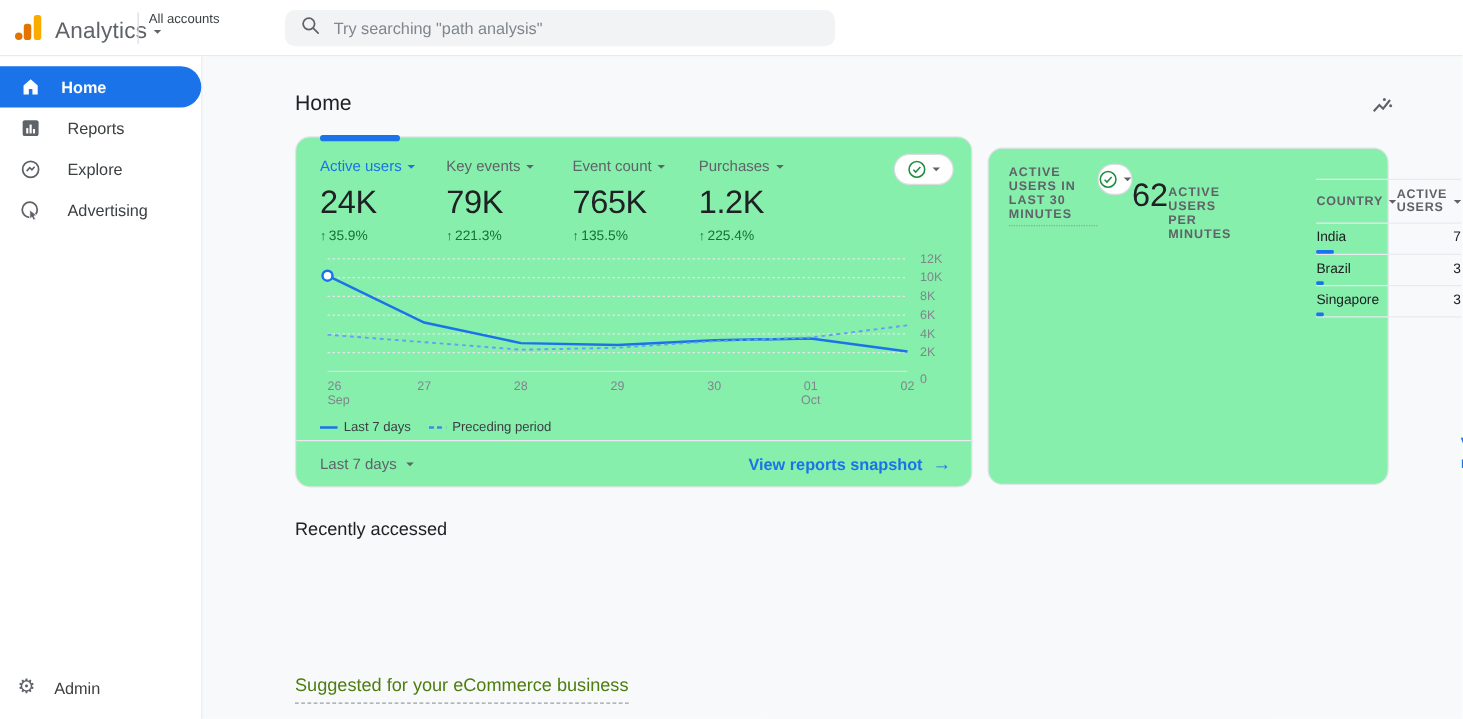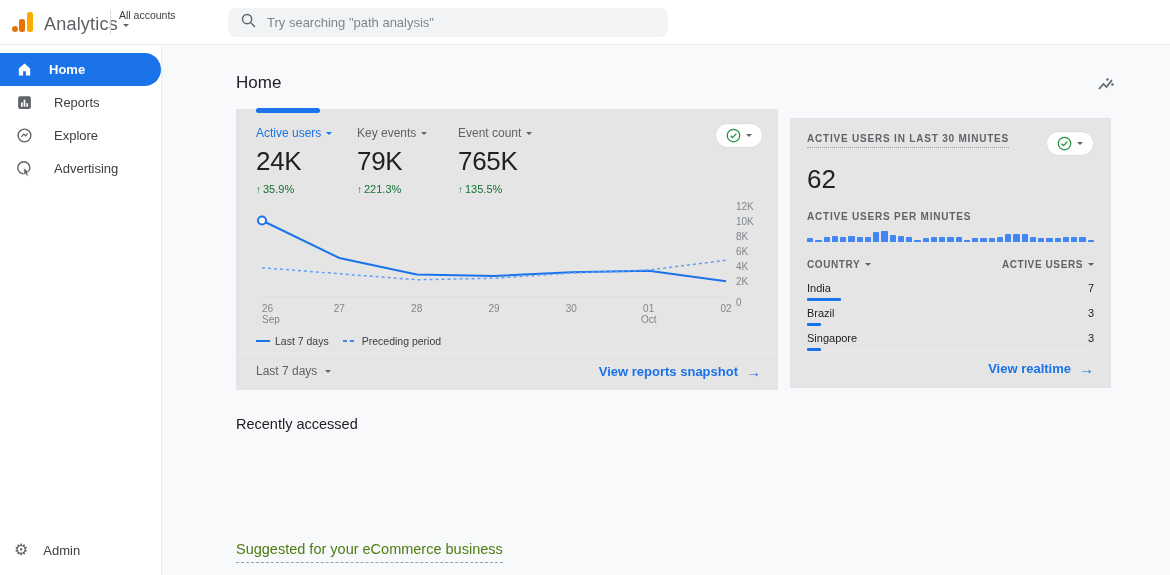--- a/index.html
+++ b/index.html
@@ -39,23 +39,23 @@
     padding-left:14px; height:30px; font-size:13px; color:#3c4043; cursor:pointer; width:100%; }
   .gear { font-size:16px; color:#5f6368; line-height:1; }
 
   
   .main { position:absolute; left:162px; top:45px; width:1008px; height:530px;
     background:#f8f9fa; }
   .page-title { position:absolute; left:74px; top:28px; font-size:17px; color:#202124; }
   .insights-btn { position:absolute; right:52px; top:28px; width:24px; height:24px;
     display:flex; align-items:center; justify-content:center; cursor:pointer; }
 
-  .card { position:absolute; background:#e5e5e5; border:1px solid #e0e3e7; border-radius:0; }
+  .card { position:absolute; background:#86efac; border:1px solid #e0e3e7; border-radius:12px; }
   .overview-card { left:74px; top:64px; width:542px; height:281px; }
-  .realtime-card { left:628px; top:73px; width:321px; height:270px; display:flex; flex-direction:column; padding:14px 16px 10px; }
+  .realtime-card { left:628px; top:73px; width:321px; height:270px; display:flex; flex-direction:row; padding:14px 16px 10px; }
 
   .tab-indicator { position:absolute; left:19px; top:-2px; width:64px; height:5px;
     background:#1a73e8; border-radius:3px; }
 
   .metrics { display:flex; padding:16px 0 0 19px; }
   .metric { width:101px; cursor:pointer; }
   .metric .mlabel { font-size:12px; color:#5f6368; display:flex; align-items:center; gap:5px; }
   .metric.selected .mlabel { color:#1a73e8; }
   .metric .mvalue { font-size:26px; color:#202124; margin-top:6px; letter-spacing:-.3px; }
   .metric .mchange { font-size:11px; color:#137333; margin-top:6px; }
@@ -225,20 +225,28 @@
 
   <div class="metric">
     <div class="mlabel">
       <span class="mtext">Event count</span>
       <span class="caret sm"></span>
     </div>
     <div class="mvalue">765K</div>
     <div class="mchange">135.5%</div>
   </div>
 
+  <div class="metric">
+    <div class="mlabel">
+      <span class="mtext">Purchases</span>
+      <span class="caret sm"></span>
+    </div>
+    <div class="mvalue">1.2K</div>
+    <div class="mchange">225.4%</div>
+  </div>
 </div>
     <div class="badge-pill">
       <svg width="15" height="15" viewBox="0 0 24 24" fill="none">
         <circle cx="12" cy="12" r="10" stroke="#1e8e3e" stroke-width="2"></circle>
         <path d="M7.5 12.5l3 3 6-6.5" stroke="#1e8e3e" stroke-width="2" fill="none"></path>
       </svg>
       <span class="caret sm gray"></span>
     </div>
     <div class="chart-wrap">
       <svg id="line-chart-svg" width="502" height="130" style="overflow:visible">

